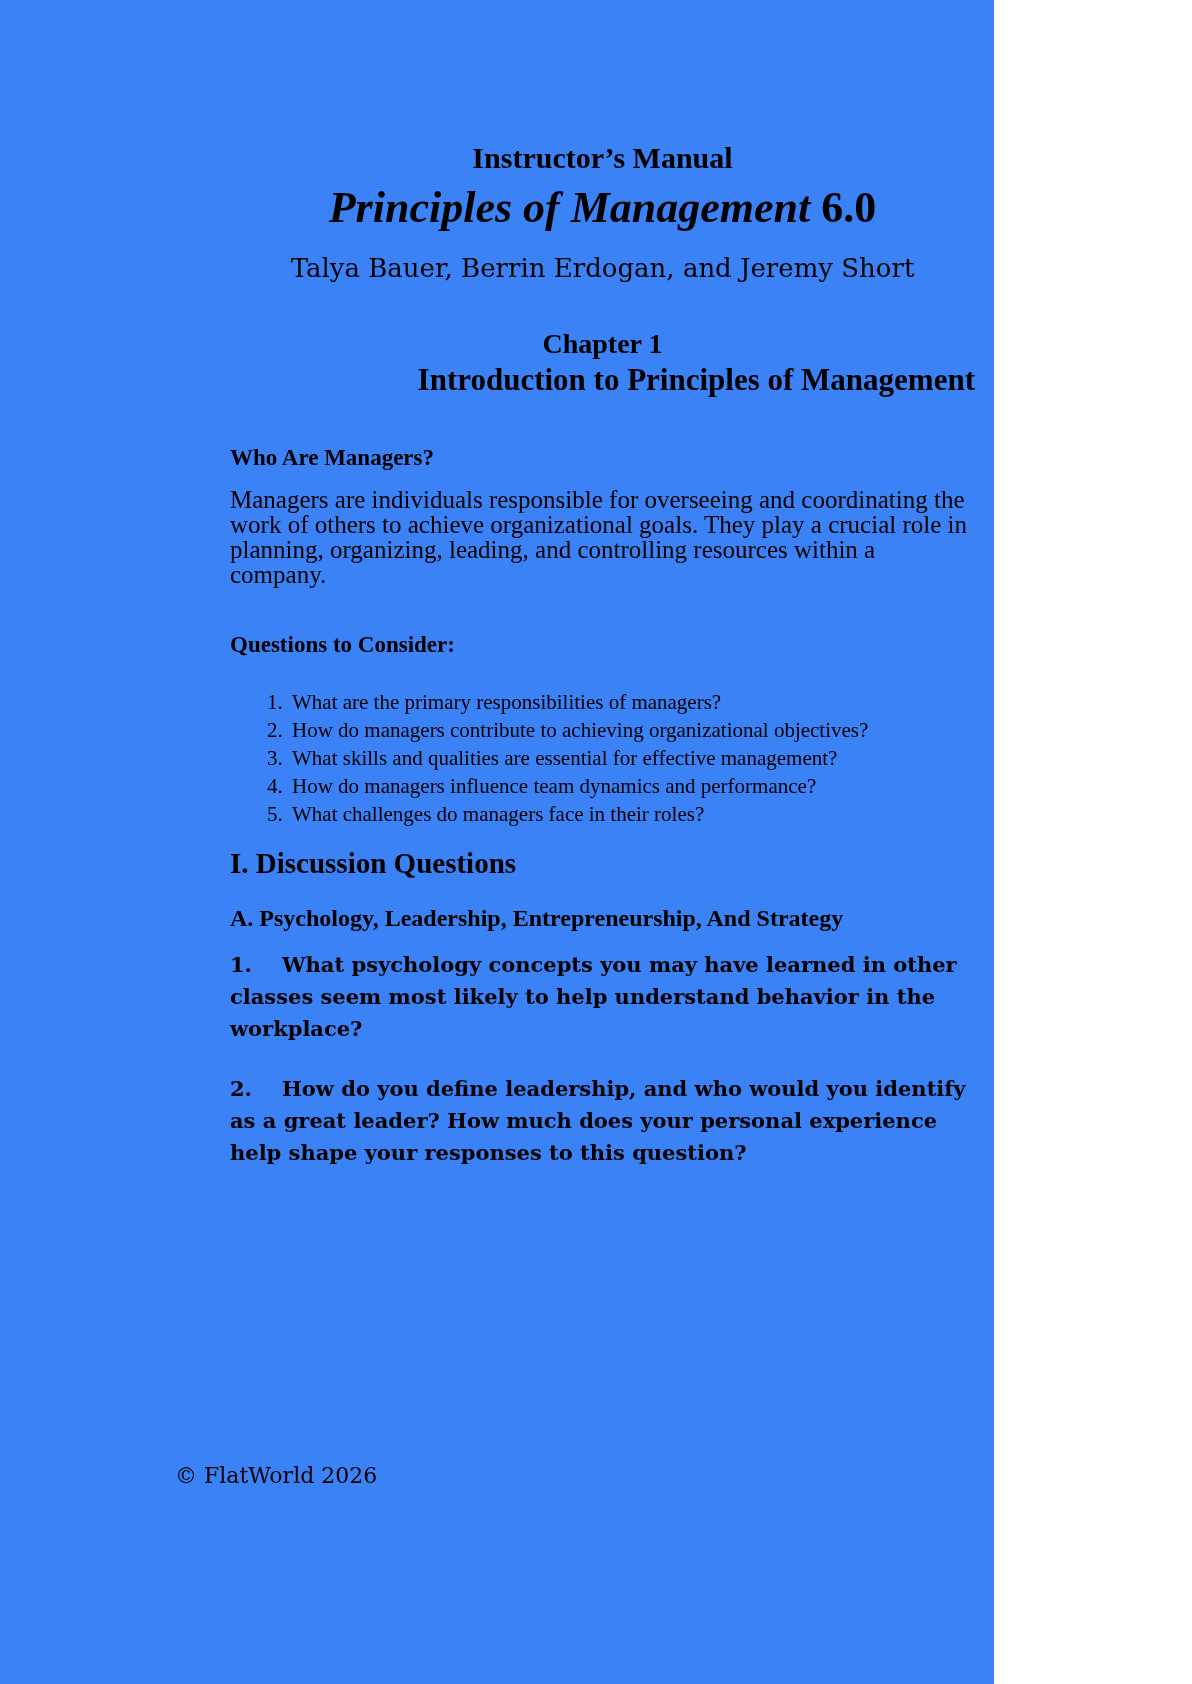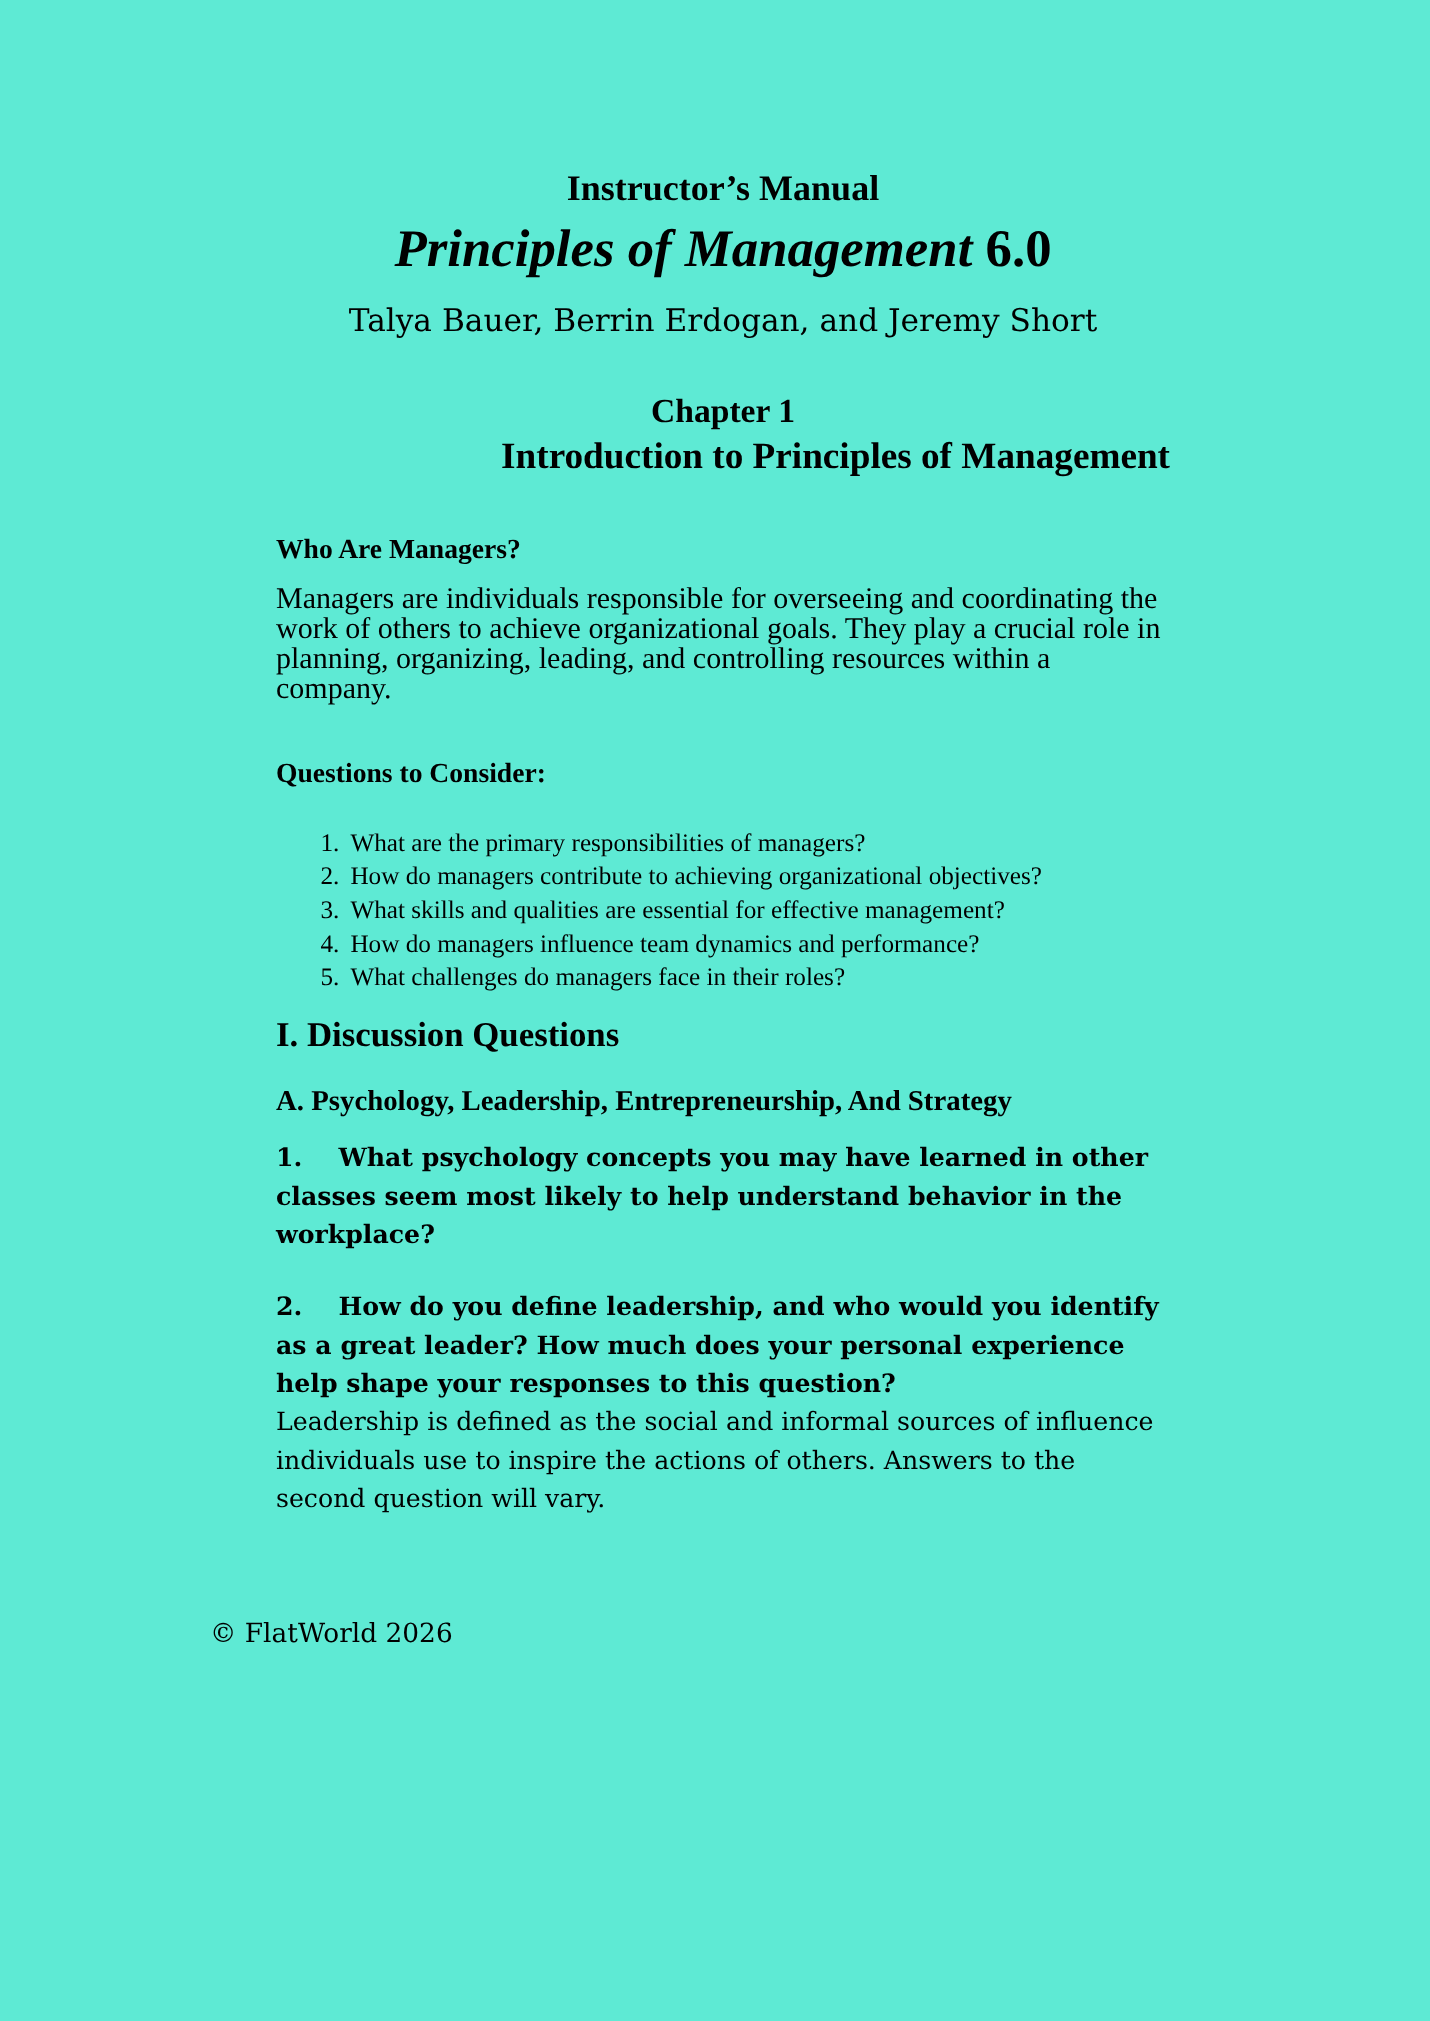--- a/index.html
+++ b/index.html
@@ -2,23 +2,23 @@
 <html><head>
 <meta charset="utf-8">
 <style>
   html, body {
     margin: 0;
     padding: 0;
     background: #ffffff;
   }
   .page {
     position: relative;
-    width: 1192px;
+    width: 994px;
     height: 1684px;
-    background: #5eead4;
+    background: #3b82f6;
     color: #000000;
     overflow: hidden;
     font-family: "Liberation Serif", serif;
   }
   .content {
     position: absolute;
     left: 230px;
     top: 0;
     width: 745px;
   }
@@ -113,21 +113,21 @@
     margin: 0;
     font-family: "DejaVu Serif", serif;
     font-size: 21px;
     line-height: 32px;
     font-weight: normal;
   }
   
   .footer {
     position: absolute;
     left: 175px;
-    top: 1348px;
+    top: 1462px;
     font-family: "DejaVu Serif", serif;
     font-size: 22px;
     line-height: 28px;
   }
 </style>
 </head>
 <body>
 
 <div class="page">
   <div class="content">
@@ -156,19 +156,18 @@
         </ol>
     </div>
 
     <div>
       <div class="disc-heading">I. Discussion Questions</div>
       <div class="disc-subheading">A. Psychology, Leadership, Entrepreneurship, And Strategy</div>
 
       <div class="qa-question"><span class="qnum">1.</span><span>What psychology concepts you may have learned in other classes seem most likely to help understand behavior in the workplace?</span></div>
 
       <div class="qa-question second"><span class="qnum">2.</span><span>How do you define leadership, and who would you identify as a great leader? How much does your personal experience help shape your responses to this question?</span></div>
-      <p class="qa-answer">Leadership is defined as the social and informal sources of influence individuals use to inspire the actions of others. Answers to the second question will vary.</p>
     </div>
 
   </div>
 
   <div class="footer">© FlatWorld 2026</div>
 </div>
 
 </body></html>

